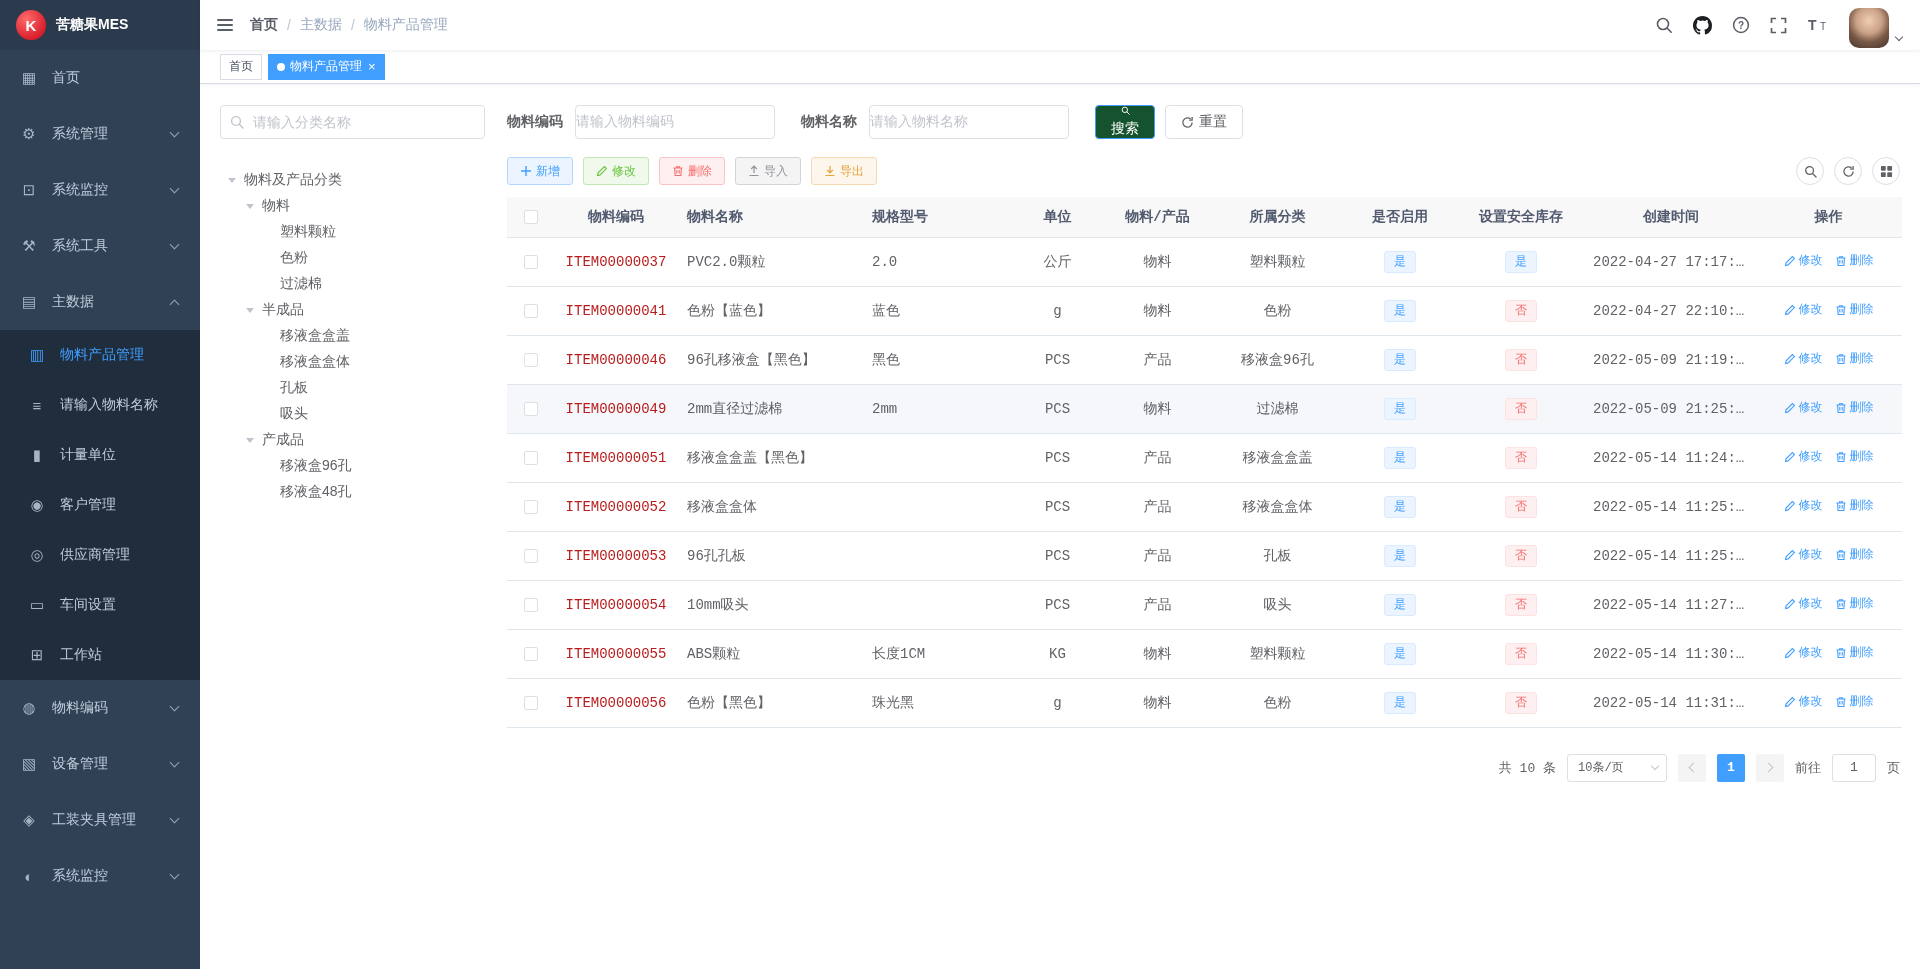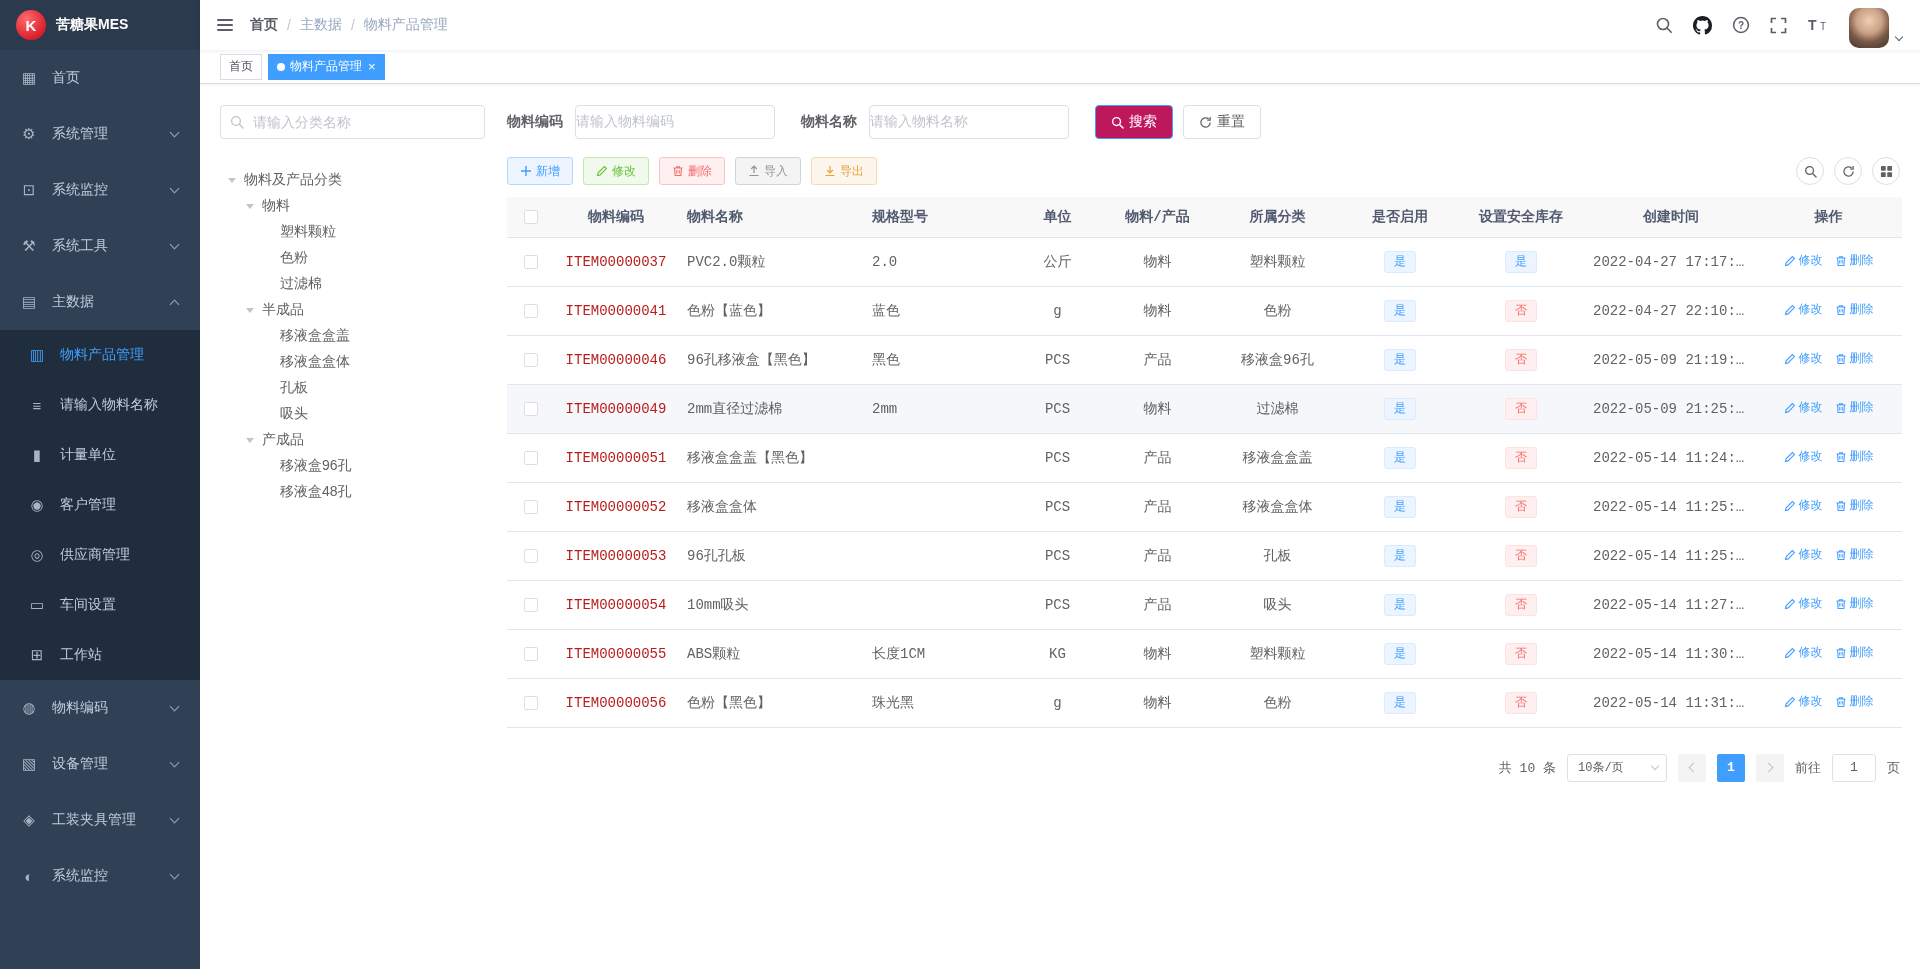--- a/index.html
+++ b/index.html
@@ -66,21 +66,21 @@
   .table-col { flex:1; min-width:0;font-family:Liberation Mono, monospace; }
 
   
   .filter-row { display:flex; align-items:center; margin-bottom:18px; }
   .f-label { font-size:14px; font-weight:700; color:#606266; margin-right:12px; white-space:nowrap; }
   .f-input { width:200px; height:34px; border:1px solid #dcdfe6; border-radius:4px; padding:0 0; font-size:14px;
     color:#606266; outline:none; margin-right:26px; font-family:inherit; }
   .f-input::placeholder { color:#c0c4cc; }
   .btn { height:34px; border-radius:4px; font-size:14px; display:inline-flex; align-items:center; gap:5px;
     padding:0 15px; cursor:pointer; border:1px solid transparent; font-family:inherit; }
-  .btn-primary { background:#be185d; border-color:#409EFF; color:#fff; }
+  .btn-primary { background:#14532d; border-color:#409EFF; color:#fff;flex-direction:column; }
   .btn-plain { background:#fff; border-color:#dcdfe6; color:#606266; margin-left:10px; }
 
   
   .toolbar { display:flex; align-items:center; margin-bottom:12px; }
   .tb-group { display:flex; align-items:flex-end; }
   .tb-btn { height:28px; padding:0 12px; border-radius:3px; font-size:12px; display:inline-flex; align-items:center;
     gap:4px; margin-right:10px; cursor:pointer; border:1px solid; font-family:inherit; }
   .tb-primary { color:#409EFF; background:#ecf5ff; border-color:#b3d8ff; }
   .tb-success { color:#67C23A; background:#f0f9eb; border-color:#c2e7b0; }
   .tb-danger  { color:#F56C6C; background:#fef0f0; border-color:#fbc4c4; }

